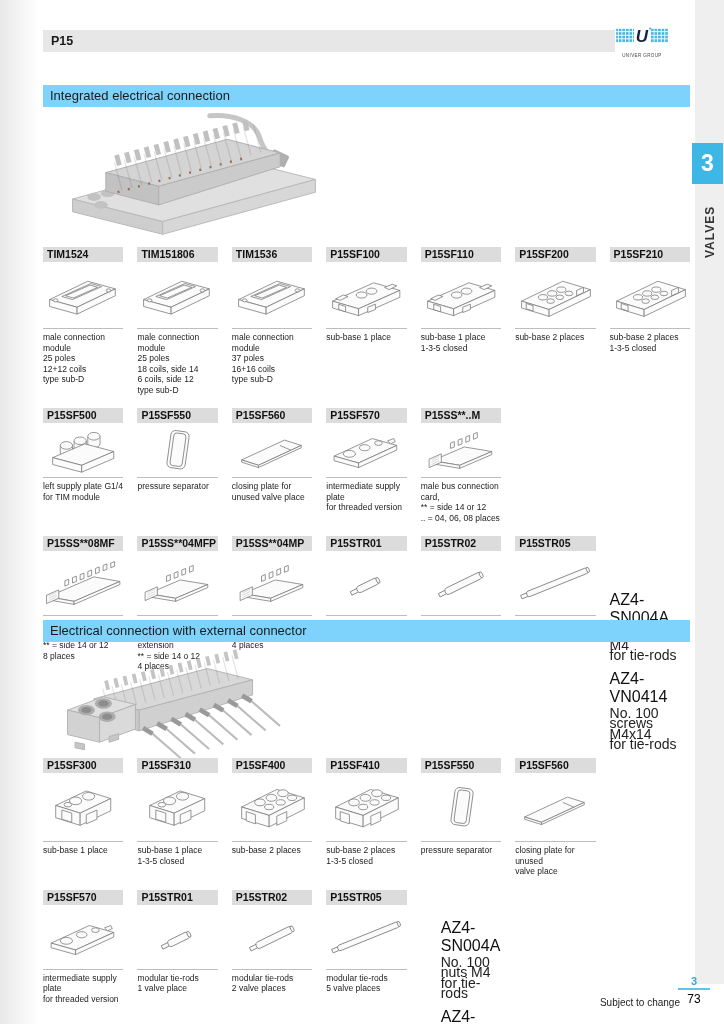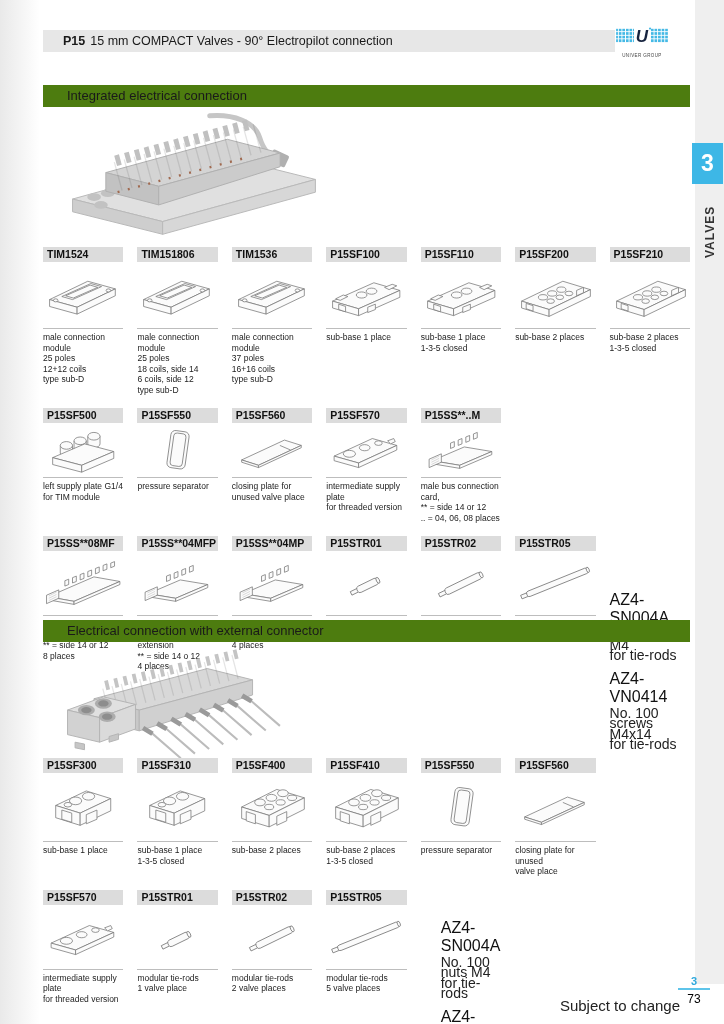--- a/index.html
+++ b/index.html
@@ -4,35 +4,35 @@
 <style>
   html,body{margin:0;padding:0}
   body{
     width:724px;height:1024px;position:relative;background:#ffffff;overflow:hidden;
     font-family:"Liberation Sans",sans-serif;color:#1a1a1a;
   }
   .left-shade{position:absolute;left:0;top:0;width:40px;height:1024px;
     background:linear-gradient(to right,#e9e9e9,#ffffff);}
   
   .header-bar{position:absolute;left:43px;top:30px;width:625px;height:22px;background:#e7e7e7;
-    display:flex;align-items:center;padding-left:20px;box-sizing:border-box;font-size:12.5px;}
+    display:flex;align-items:center;padding-left:8px;box-sizing:border-box;font-size:12.5px;}
   .hcode{font-weight:bold;margin-right:5px}
   .logo{position:absolute;left:615px;top:25px;width:54px;height:36px;background:#fff;text-align:center}
   .logo-caption{font-size:4.5px;letter-spacing:.4px;color:#444;margin-top:-1px}
   
   .side-strip{position:absolute;left:695px;top:0;width:29px;height:984px;background:#efefef}
   .side-tab{position:absolute;left:692px;top:143px;width:31px;height:41px;background:#3db7e6;
     color:#fff;font-size:23px;font-weight:bold;display:flex;align-items:center;justify-content:center}
   .side-label{position:absolute;left:695px;top:190px;width:29px;height:84px;
     writing-mode:vertical-rl;transform:rotate(180deg);
     display:flex;align-items:center;justify-content:center;
     font-size:12px;font-weight:600;letter-spacing:1px;color:#333}
   
-  .sec-bar{position:absolute;left:43px;width:647px;height:22px;background:#4d7c0f;
-    font-size:13px;line-height:22px;padding-left:24px;box-sizing:border-box}
+  .sec-bar{position:absolute;left:43px;width:647px;height:22px;background:#7dd3fc;
+    font-size:13px;line-height:22px;padding-left:7px;box-sizing:border-box}
   #sec-bar-0{top:85px}
   #sec-bar-1{top:620px}
   .hero{position:absolute}
   #hero-0{left:58px;top:106px;width:270px;height:142px}
   #hero-1{left:55px;top:644px;width:245px;height:118px}
   .hero svg{width:100%;height:100%}
   
   .rows{position:absolute;left:43px;width:647px}
   #rows-0{top:247px}
   #rows-1{top:758px}
@@ -49,21 +49,21 @@
   #rows-0 .row:nth-child(3) .img{height:60px}
   #rows-1 .row:nth-child(1) .img{height:64px}
   #rows-1 .row:nth-child(2) .img{height:60px}
   .notes{min-width:0}
   #rows-0 .notes{margin-top:55px}
   #rows-1 .notes{margin-top:29px;padding-left:20px}
   .note{margin-bottom:9px}
   .note-code{font-size:16px;font-weight:normal;color:#111;margin-bottom:2px}
   .note-desc{font-size:14px;line-height:10.5px;color:#222;white-space:pre-line}
   
-  .footnote{position:absolute;right:44px;top:997px;font-size:15px;color:#222}
+  .footnote{position:absolute;right:44px;top:997px;font-size:10px;color:#222}
   .pagenum{position:absolute;left:678px;top:975px;width:32px;text-align:center}
   .pn-chapter{color:#2fa9dd;font-weight:bold;font-size:11px}
   .pn-line{height:2px;background:#5ec4ea;margin:1px 0 2px}
   .pn-page{font-size:12px;color:#000000}
   
   .la{stroke:#777;stroke-width:1;stroke-linejoin:round;fill:#fbfbfb}
 </style>
 </head>
 <body>
 
@@ -203,21 +203,20 @@
       <path class="la" d="M16,38 l12,4 v12 l-12,-4 Z" fill="#f0f0f0"></path>
       <path class="la" d="M56,44 l13,-6 v12 l-13,6 Z" fill="#f0f0f0"></path>
     </symbol>
   </defs>
 </svg>
 
 <div class="left-shade"></div>
 
 <div class="header-bar">
   <span class="hcode">P15</span>
-  <span class="htitle">15 mm COMPACT Valves - 90° Electropilot connection</span>
 </div>
 
 <div class="logo">
   <svg viewBox="0 0 60 28" width="54" height="25">
     <defs>
         <pattern id="px" width="4" height="4" patternUnits="userSpaceOnUse">
           <rect width="3" height="3" fill="#45b9e5"></rect>
         </pattern>
       </defs>
     <rect x="1" y="4" width="22" height="16" fill="url(#px)"></rect>

